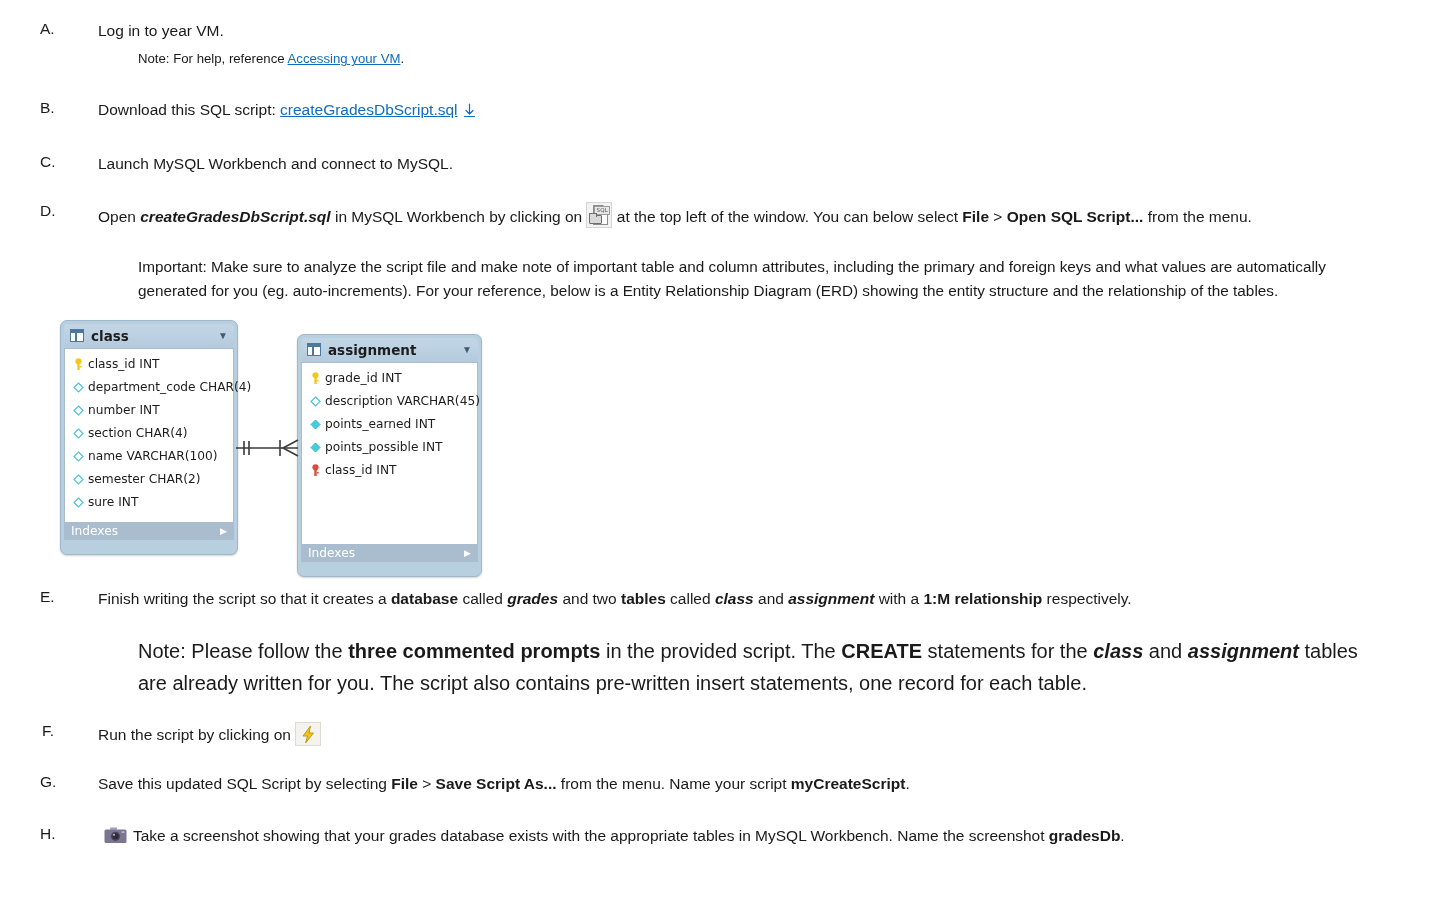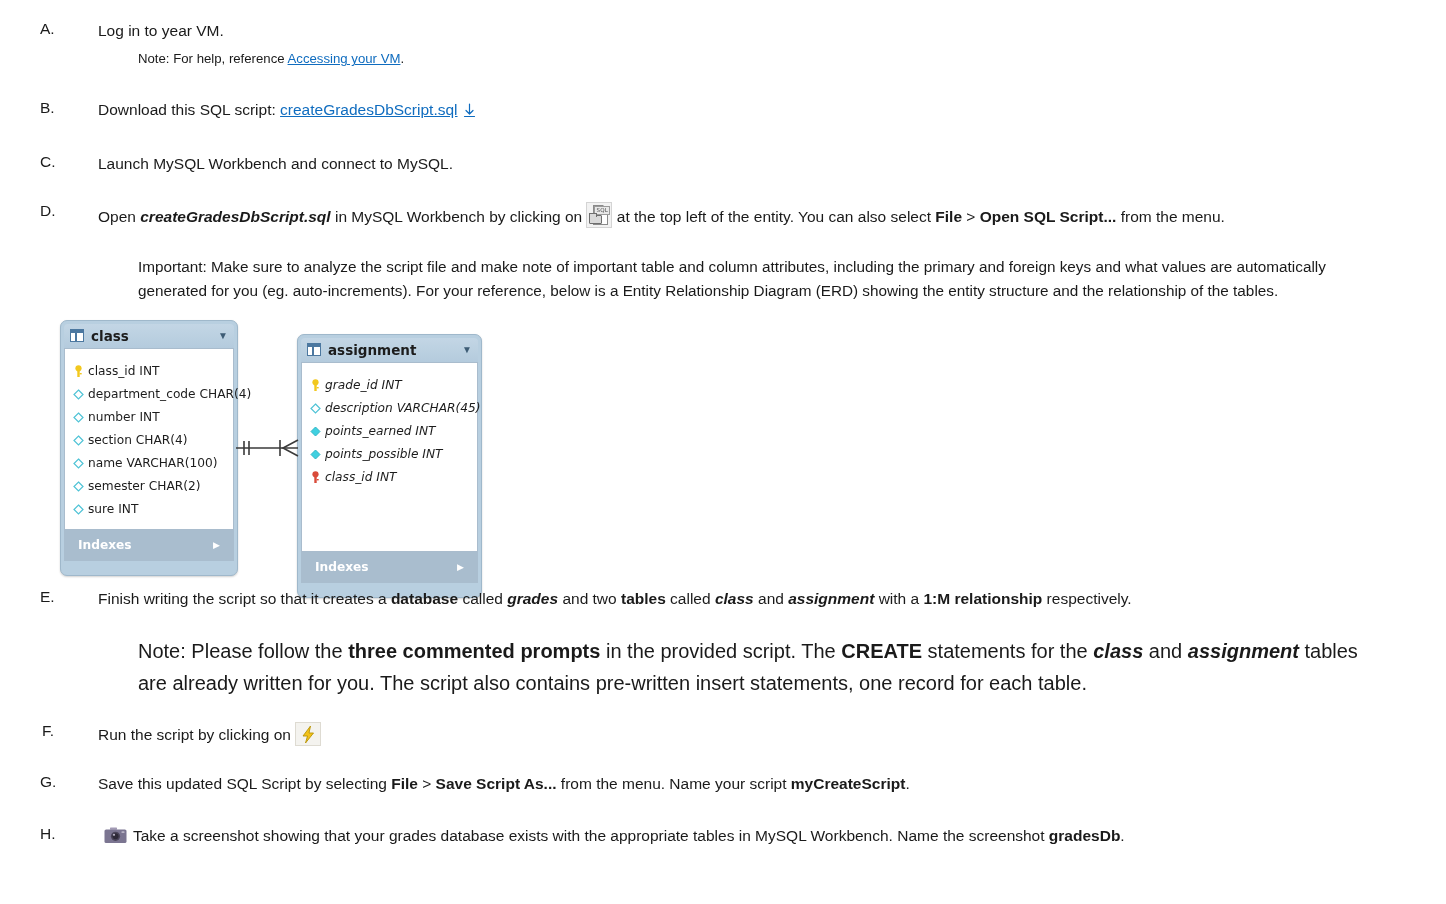--- a/index.html
+++ b/index.html
@@ -189,42 +189,42 @@
     flex: 1;
     font-family: "DejaVu Sans", sans-serif;
   }
   .erd-caret {
     font-size: 10px;
     color: #3d5c75;
   }
   .erd-cols {
     background: #ffffff;
     border: 1px solid #a9bccd;
-    padding: 11px 0 8px 0;
+    padding: 4px 0 8px 0;
   }
   .erd-col {
     display: flex;
     align-items: center;
     height: 23px;
     padding: 0 6px 0 7px;
     font-size: 12.2px;
     color: #1c1c1c;
     font-family: "DejaVu Sans", sans-serif;
     white-space: nowrap;
   }
   .col-ico { width: 13px; flex: none; margin-right: 3px; display: flex; justify-content: center; }
   .erd-foot {
     display: flex;
     align-items: center;
-    height: 31px;
-    padding: 0 14px;
+    height: 17px;
+    padding: 0 7px;
     background: #a9bdce;
     color: #ffffff;
     font-size: 12.2px;
-    font-weight: bold;
+    font-weight: normal;
     font-family: "DejaVu Sans", sans-serif;
   }
   .erd-foot span:first-child { flex: 1; }
   .erd-foot .tri { font-size: 9px; }
   .erd-spacer { height: 11px; }
 
   .erd-link { position: absolute; }
 </style>
 </head>
 <body>
@@ -249,21 +249,21 @@
   </div>
 
   <div class="step" style="margin-top:28px;">
     <span class="step-letter">C.</span>
     <div class="step-body">Launch MySQL Workbench and connect to MySQL.</div>
   </div>
 
   <div class="step" style="margin-top:27px;">
     <span class="step-letter">D.</span>
     <div class="step-body">
-      <span>Open </span><span class="bi">createGradesDbScript.sql</span><span> in MySQL Workbench by clicking on </span><span class="inline-icon sql-icon"><span class="doc"></span><span class="sqltxt">SQL</span><span class="folder"></span></span><span> at the top left of the entity. You can also select </span><b>File</b><span> &gt; </span><b>Open SQL Script...</b><span> from the menu.</span>
+      <span>Open </span><span class="bi">createGradesDbScript.sql</span><span> in MySQL Workbench by clicking on </span><span class="inline-icon sql-icon"><span class="doc"></span><span class="sqltxt">SQL</span><span class="folder"></span></span><span> at the top left of the window. You can below select </span><b>File</b><span> &gt; </span><b>Open SQL Script...</b><span> from the menu.</span>
     </div>
     <div class="sub-para" style="margin-top:26px;">Important: Make sure to analyze the script file and make note of important table and column attributes, including the primary and foreign keys and what values are automatically generated for you (eg. auto-increments). For your reference, below is a Entity Relationship Diagram (ERD) showing the entity structure and the relationship of the tables.</div>
   </div>
 
   <div class="erd">
 
     <div class="erd-table" style="left:60px; top:0px; width:178px;">
       <div class="erd-head">
         <span class="tbl-glyph"></span>
         <span class="erd-title">class</span>
@@ -335,21 +335,21 @@
         </div>
       <div class="erd-spacer"></div>
     </div>
 
     <div class="erd-table" style="left:297px; top:14px; width:185px;">
       <div class="erd-head">
         <span class="tbl-glyph"></span>
         <span class="erd-title">assignment</span>
         <span class="erd-caret">▼</span>
       </div>
-      <div class="erd-cols" style="padding-bottom:62px;font-style:italic;">
+      <div class="erd-cols" style="padding-bottom:62px;">
         <div class="erd-col">
             <span class="col-ico">
               <svg width="9" height="13" viewBox="0 0 9 13">
                 <circle cx="4.5" cy="3.3" r="3.1" fill="#f2c81e"></circle>
                 <rect x="3.3" y="5.5" width="2.4" height="6.5" fill="#f2c81e"></rect>
                 <rect x="5.7" y="8" width="2" height="1.4" fill="#f2c81e"></rect>
               </svg>
             </span>
             <span>grade_id INT</span>
           </div>

